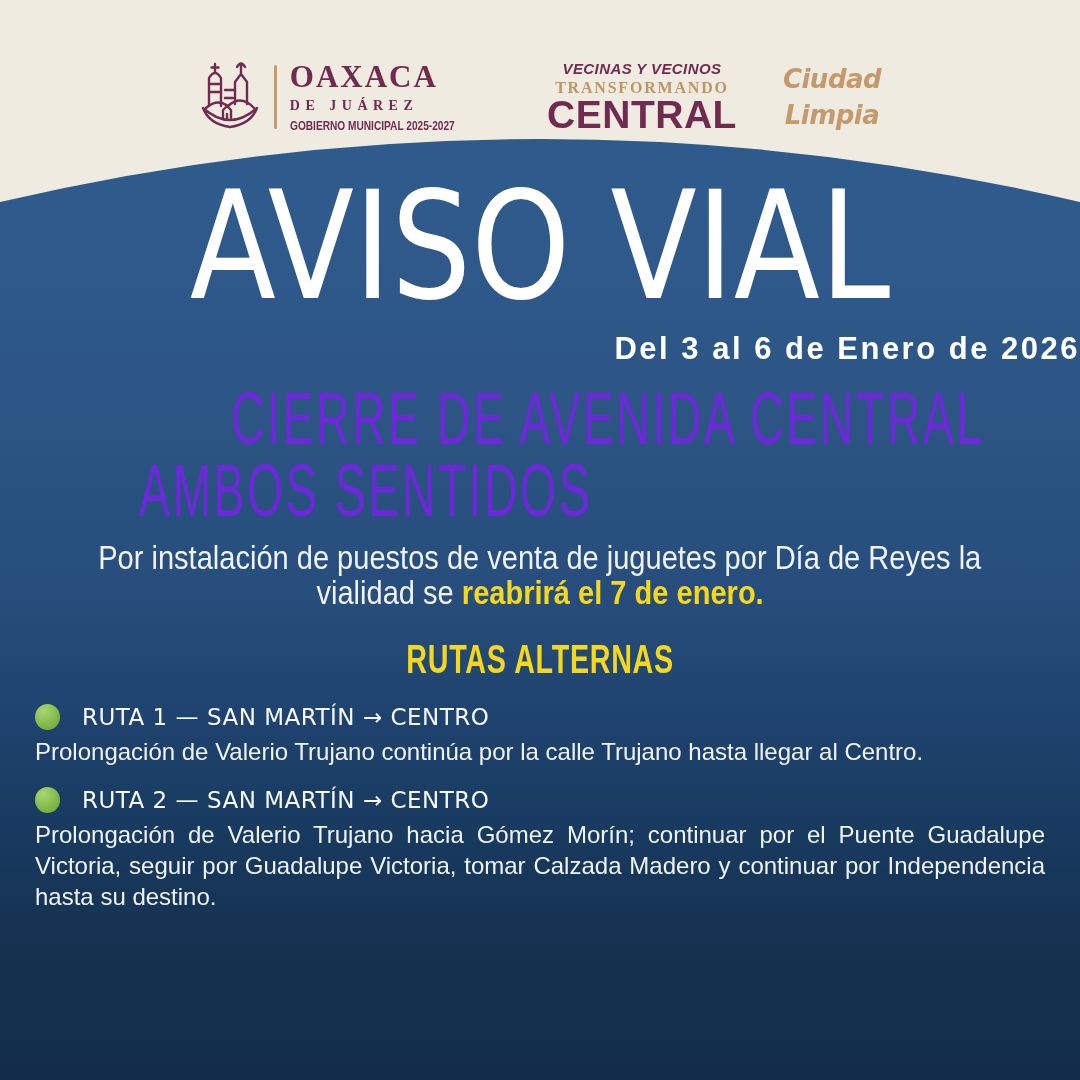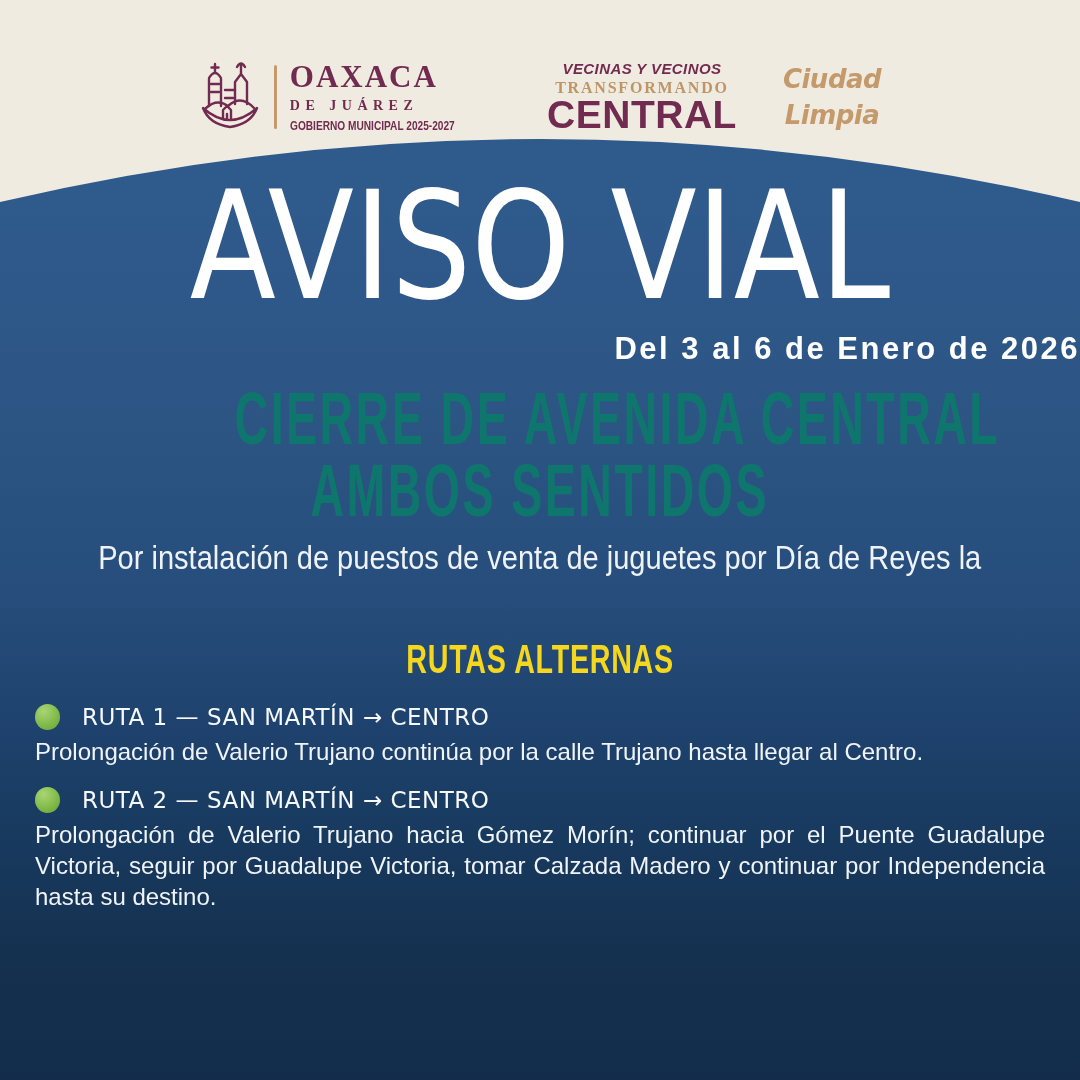--- a/index.html
+++ b/index.html
@@ -58,22 +58,22 @@
   .notice-title{
     position:absolute;top:171px;width:100%;text-align:center;color:#FFFFFF;
     font-family:"DejaVu Sans",sans-serif;font-weight:400;
     font-size:150px;line-height:150px;letter-spacing:0;
   }
   .date-range{
     position:absolute;top:330px;width:100%;text-align:right;color:#FFFFFF;
     font-weight:700;font-size:31px;line-height:38px;letter-spacing:2.5px;
   }
   .headline{
-    position:absolute;top:382px;width:100%;text-align:center;color:#0f766e;
-    font-weight:700;font-size:75px;line-height:72px;letter-spacing:4px;
+    position:absolute;top:382px;width:100%;text-align:left;color:#6d28d9;
+    font-weight:400;font-size:75px;line-height:72px;letter-spacing:4px;
   }
   .intro{
     position:absolute;top:540px;width:100%;text-align:center;color:#EFF3F7;
     font-size:33px;line-height:35px;font-weight:400;
   }
   .intro .hl{color:#F5D71D;font-weight:700;margin-left:.28em;}
   .routes-heading{
     position:absolute;top:636px;width:100%;text-align:center;color:#F5D71D;
     font-weight:700;font-size:41px;line-height:46px;letter-spacing:1px;
   }
@@ -154,20 +154,25 @@
     </div>
     <div>
       <span class="cx" style="--sx:.62">AMBOS SENTIDOS</span>
     </div>
   </div>
 
   <div class="intro">
     <div>
       <span class="cx" style="--sx:.88">Por instalación de puestos de venta de juguetes por Día de Reyes la</span>
     </div>
+    <div>
+      <span class="cx" style="--sx:.88">
+        <span>vialidad se</span><span class="hl">reabrirá el 7 de enero.</span>
+      </span>
+    </div>
   </div>
 
   <div class="routes-heading">
     <span class="cx" style="--sx:.70">RUTAS ALTERNAS</span>
   </div>
 
   <div class="routes">
 
     <div class="route">
       <div class="route-head">

